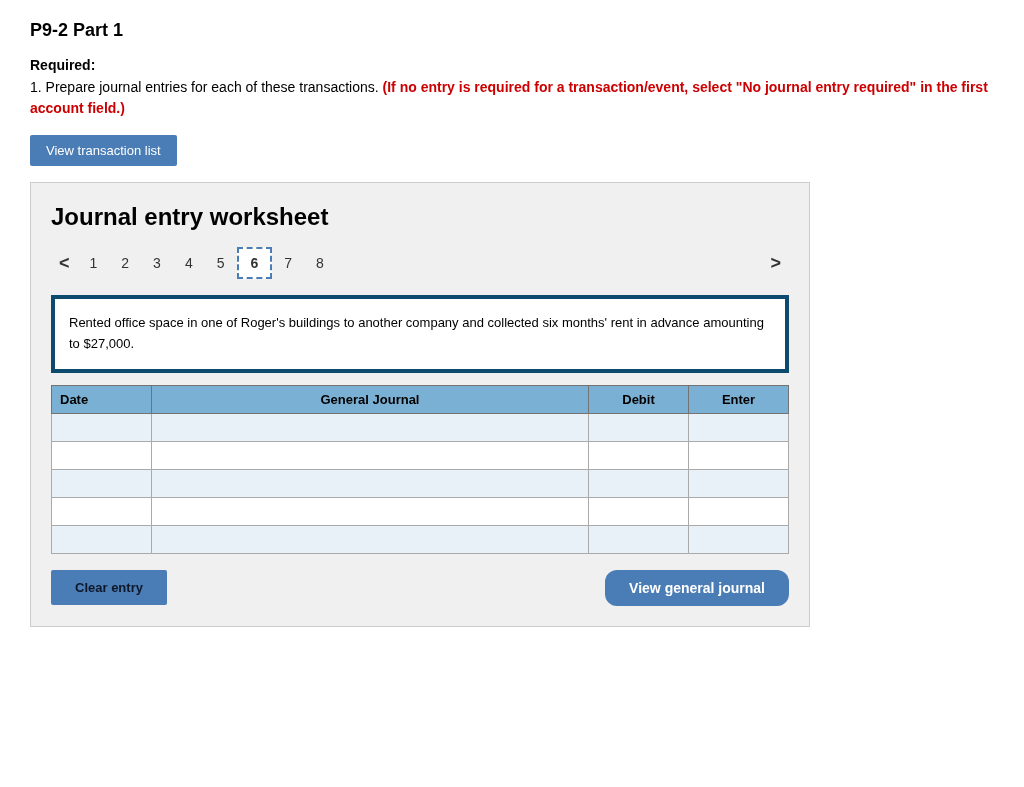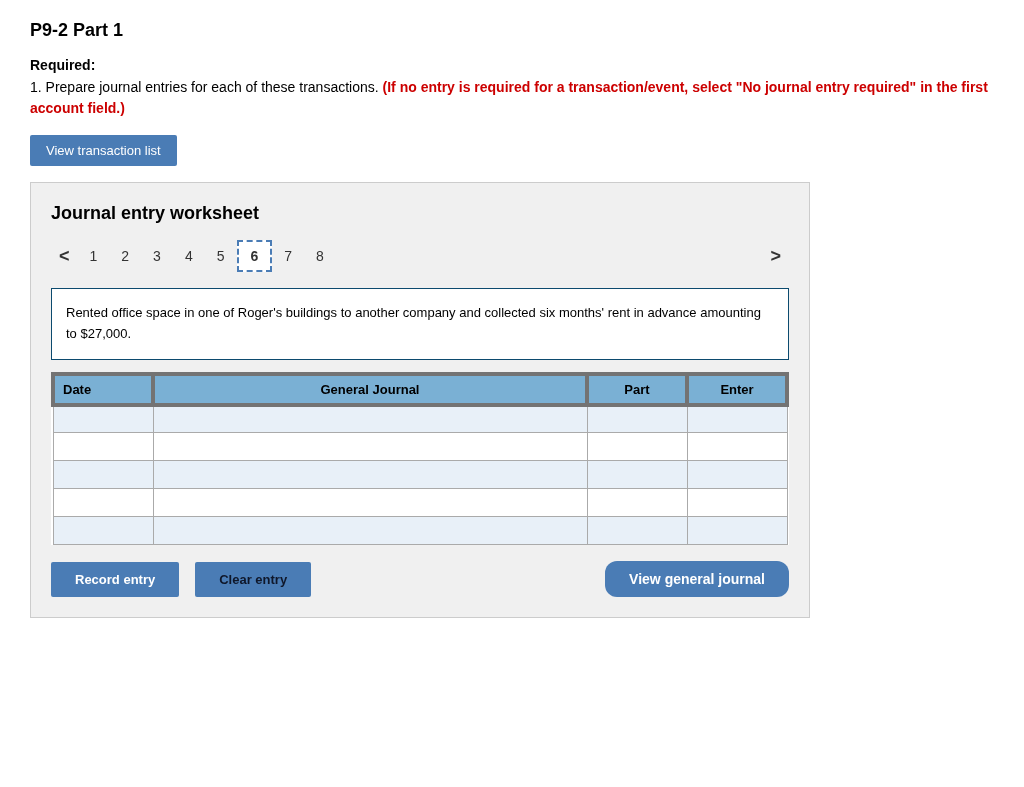--- a/index.html
+++ b/index.html
@@ -37,21 +37,21 @@
       margin-bottom: 16px;
       border-radius: 2px;
     }
     .worksheet-container {
       background: #f0f0f0;
       border: 1px solid #ccc;
       padding: 20px;
       max-width: 780px;
     }
     .worksheet-title {
-      font-size: 18px;
+      font-size: 24px;
       font-weight: bold;
       margin-bottom: 16px;
     }
     .tab-nav {
       display: flex;
       align-items: center;
       margin-bottom: 16px;
       gap: 0;
     }
     .tab-nav .nav-arrow {
@@ -71,21 +71,21 @@
       border: none;
       background: none;
     }
     .tab-nav .tab-num.active {
       border: 2px dashed #4a7cb5;
       background: #fff;
       font-weight: bold;
     }
     .transaction-desc {
       background: #fff;
-      border: 1px solid #0c4a6e;
+      border: 4px solid #0c4a6e;
       padding: 14px;
       margin-bottom: 12px;
       font-size: 13px;
       line-height: 1.6;
     }
     .note-text {
       color: #cc0000;
       font-size: 12px;
       margin-bottom: 10px;
     }
@@ -94,21 +94,21 @@
       border-collapse: collapse;
       background: #fff;
       margin-bottom: 16px;
     }
     .journal-table thead tr th {
       background: #7ab0d4;
       color: #000;
       font-weight: bold;
       font-size: 13px;
       padding: 6px 8px;
-      border: 4px solid #737373;
+      border: 1px solid #737373;
       text-align: center;
     }
     .journal-table thead tr th:first-child {
       text-align: left;
     }
     .journal-table tbody tr td {
       border: 1px solid #aaa;
       padding: 0;
       height: 28px;
     }
@@ -199,21 +199,21 @@
   </div>
 
   <div class="transaction-desc">Rented office space in one of Roger's buildings to another company and collected six months' rent in advance amounting to $27,000.</div>
 
 
   <table class="journal-table">
     <thead>
       <tr>
         <th class="col-date">Date</th>
         <th class="col-journal">General Journal</th>
-        <th class="col-debit">Part</th>
+        <th class="col-debit">Debit</th>
         <th class="col-credit">Enter</th>
       </tr>
     </thead>
     <tbody>
       <tr>
         <td class="col-date"><input type="text" value="" style=""></td>
         <td class="col-journal"><input type="text" value="" style=""></td>
         <td class="col-debit"><input type="text" value="" style=""></td>
         <td class="col-credit"><input type="text" value="" style=""></td>
       </tr>
@@ -238,20 +238,19 @@
       <tr>
         <td class="col-date"><input type="text" value="" style=""></td>
         <td class="col-journal"><input type="text" value="" style=""></td>
         <td class="col-debit"><input type="text" value="" style=""></td>
         <td class="col-credit"><input type="text" value="" style=""></td>
       </tr>
     </tbody>
   </table>
 
   <div class="btn-row">
-    <button class="btn-record">Record entry</button>
     <button class="btn-clear">Clear entry</button>
     <button class="btn-view-journal">View general journal</button>
   </div>
 </div>
 
 
 
 
 </body></html>

